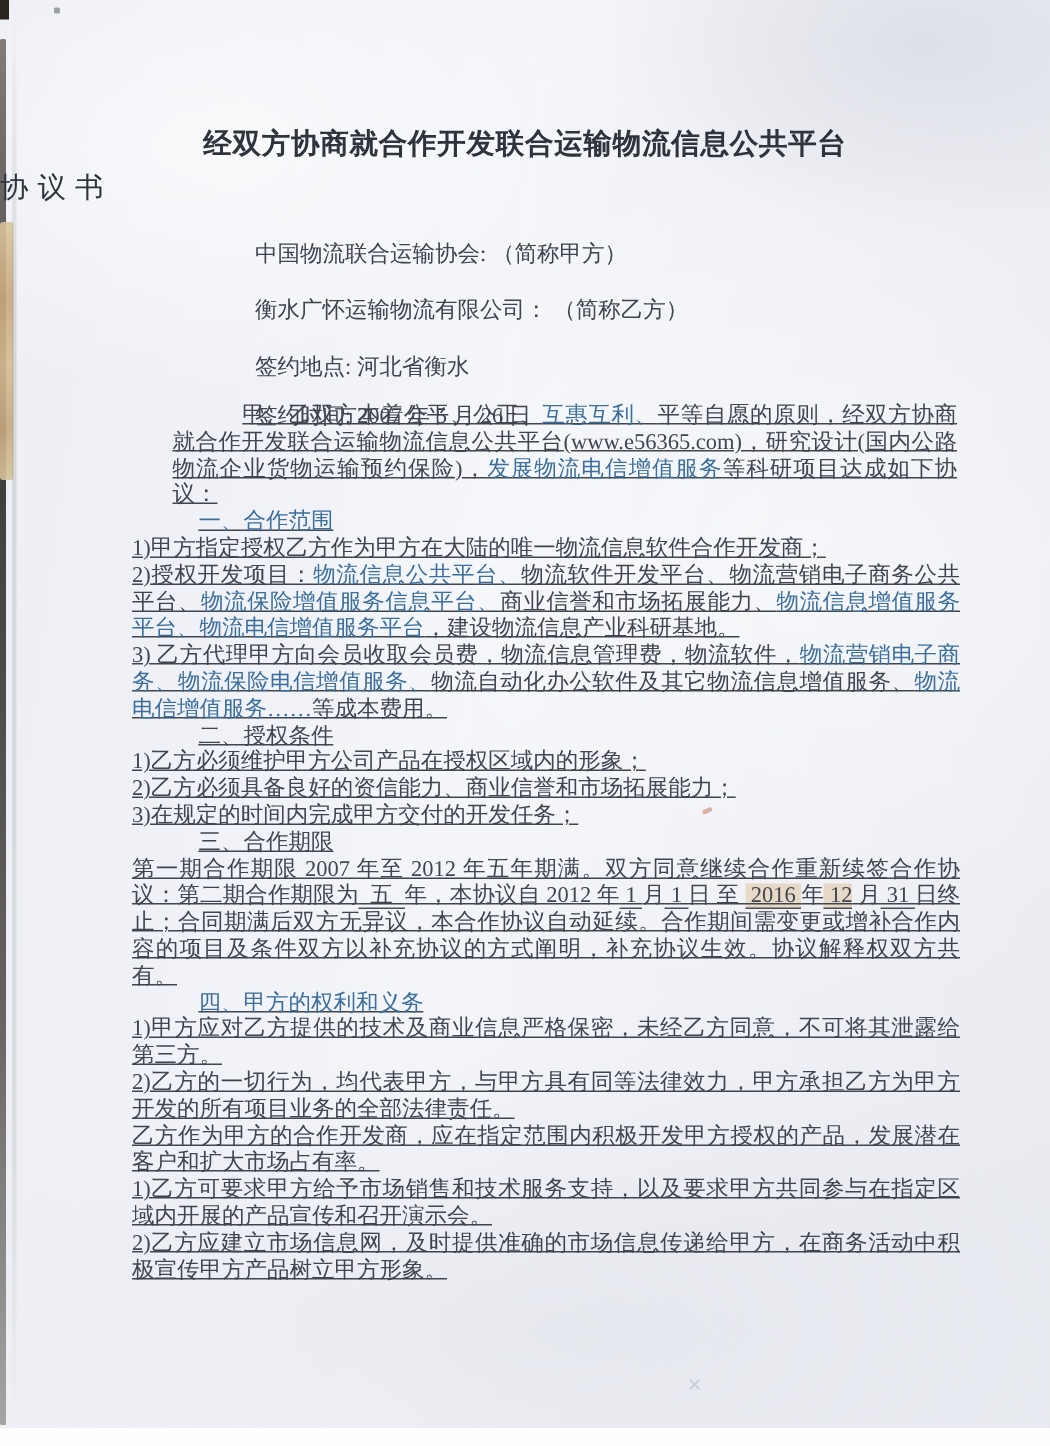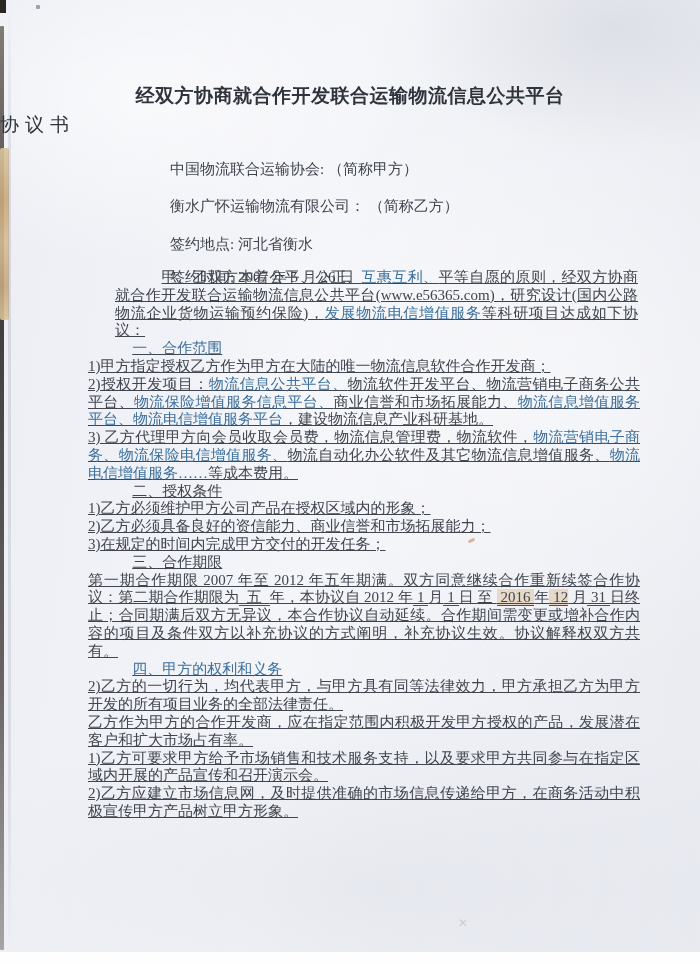--- a/index.html
+++ b/index.html
@@ -73,19 +73,20 @@
         <p class="bl item"><span class="seg">1)甲方指定授权乙方作为甲方在大陆的唯一物流信息软件合作开发商；</span></p>
         <p class="bl item"><span class="seg">2)授权开发项目：</span><span class="seg blue">物流信息公共平台、</span><span class="seg">物流软件开发平台、物流营销电子商务公共平台、</span><span class="seg blue">物流保险增值服务信息平台、</span><span class="seg">商业信誉和市场拓展能力、</span><span class="seg blue">物流信息增值服务平台、物流电信增值服务平台</span><span class="seg">，建设物流信息产业科研基地。</span></p>
         <p class="bl item"><span class="seg">3) 乙方代理甲方向会员收取会员费，物流信息管理费，物流软件，</span><span class="seg blue">物流营销电子商务、物流保险电信增值服务、</span><span class="seg">物流自动化办公软件及其它物流信息增值服务、</span><span class="seg blue">物流电信增值服务……</span><span class="seg">等成本费用。</span></p>
         <p class="bl heading"><span class="seg">二、授权条件</span></p>
         <p class="bl item"><span class="seg">1)乙方必须维护甲方公司产品在授权区域内的形象；</span></p>
         <p class="bl item"><span class="seg">2)乙方必须具备良好的资信能力、商业信誉和市场拓展能力；</span></p>
         <p class="bl item"><span class="seg">3)在规定的时间内完成甲方交付的开发任务；</span></p>
         <p class="bl heading"><span class="seg">三、合作期限</span></p>
         <p class="bl item"><span class="seg">第一期合作期限 2007 年至 2012 年五年期满。双方同意继续合作重新续签合作协议：第二期合作期限为</span><span class="seg u">  五  </span><span class="seg">年，本协议自 2012 年</span><span class="seg u"> 1 </span><span class="seg">月</span><span class="seg u"> 1 </span><span class="seg">日 至 </span><span class="seg u hl"> 2016 </span><span class="seg">年</span><span class="seg u hl"> 12</span><span class="seg"> 月</span><span class="seg u"> 31 </span><span class="seg">日终止；合同期满后双方无异议，本合作协议自动延续。合作期间需变更或增补合作内容的项目及条件双方以补充协议的方式阐明，补充协议生效。协议解释权双方共有。</span></p>
         <p class="bl heading"><span class="seg blue">四、甲方的权利和义务</span></p>
+        <p class="bl item"><span class="seg">1)甲方应对乙方提供的技术及商业信息严格保密，未经乙方同意，不可将其泄露给第三方。</span></p>
         <p class="bl item"><span class="seg">2)乙方的一切行为，均代表甲方，与甲方具有同等法律效力，甲方承担乙方为甲方开发的所有项目业务的全部法律责任。</span></p>
         <p class="bl item"><span class="seg">乙方作为甲方的合作开发商，应在指定范围内积极开发甲方授权的产品，发展潜在客户和扩大市场占有率。</span></p>
         <p class="bl item"><span class="seg">1)乙方可要求甲方给予市场销售和技术服务支持，以及要求甲方共同参与在指定区域内开展的产品宣传和召开演示会。</span></p>
         <p class="bl item"><span class="seg">2)乙方应建立市场信息网，及时提供准确的市场信息传递给甲方，在商务活动中积极宣传甲方产品树立甲方形象。</span></p>
       </div>
   </div>
 </div>
 
 </body></html>

